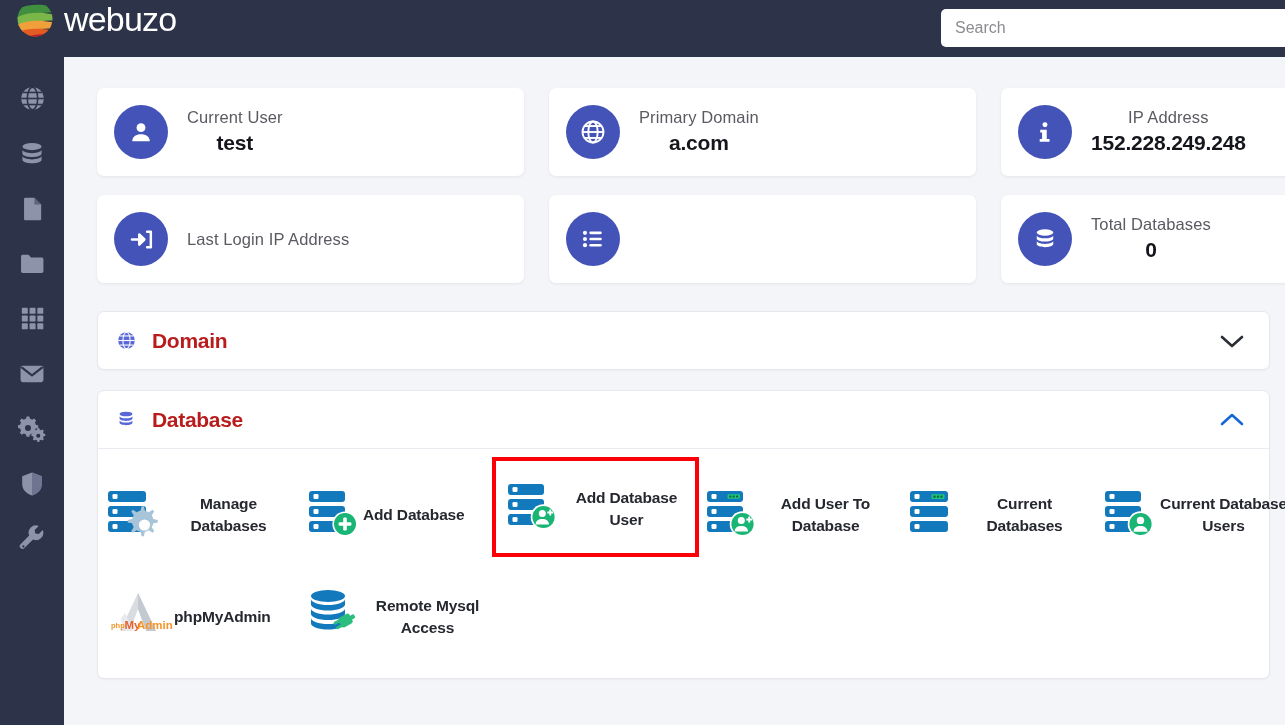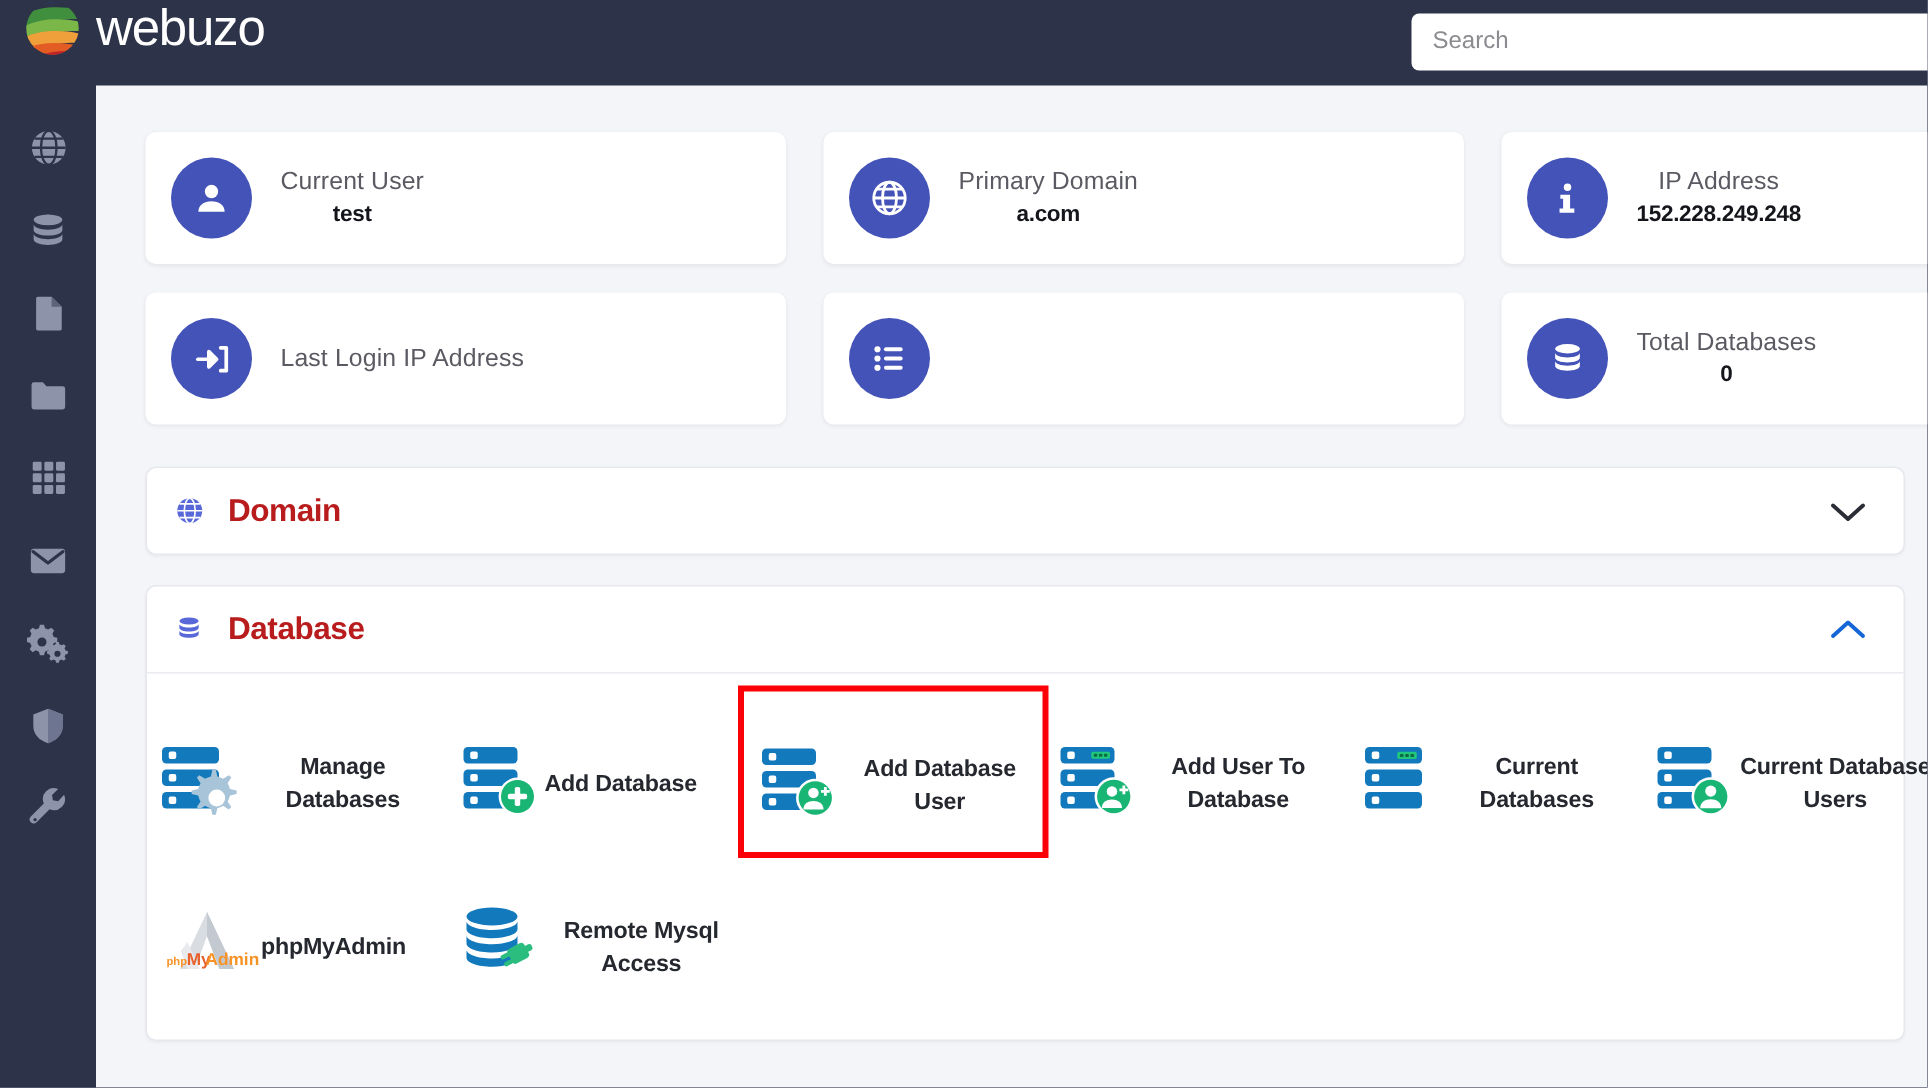--- a/index.html
+++ b/index.html
@@ -87,21 +87,21 @@
     border-radius: 50%;
     background: #4453b8;
     display: flex; align-items: center; justify-content: center;
   }
   .stat-body { margin-left: 19px; }
   .stat-label {
     font-size: 16.5px; color: #5a5a62; font-weight: 400;
     line-height: 1.25; letter-spacing: 0.1px;
   }
   .stat-value {
-    font-size: 15px; color: #14161c; font-weight: 700;
+    font-size: 21px; color: #14161c; font-weight: 700;
     line-height: 1.35; letter-spacing: -0.2px; margin-top: 1px;
   }
 
   
   .panel {
     background: #ffffff;
     border: 1px solid #e6e8ee;
     border-radius: 7px;
     width: 1173px;
     margin-top: 28px;
@@ -141,21 +141,21 @@
   .tile-label {
     margin-top: 9px;
     font-size: 15.5px; font-weight: 700; color: #26282f;
     text-align: center; line-height: 1.4; letter-spacing: -0.15px;
     max-width: 150px;
   }
   .tile.highlight {
     outline: 4px solid #fb0007;
     outline-offset: 0px;
     background: #ffffff;
-    padding: 27px 4px 18px 4px;
+    padding: 12px 4px 18px 4px;
     margin-top: -9px;
   }
   .tile-row.row2 { margin-top: 21px; }
 </style>
 </head>
 <body>
 
 <div class="app">
 
   <div class="topbar">

